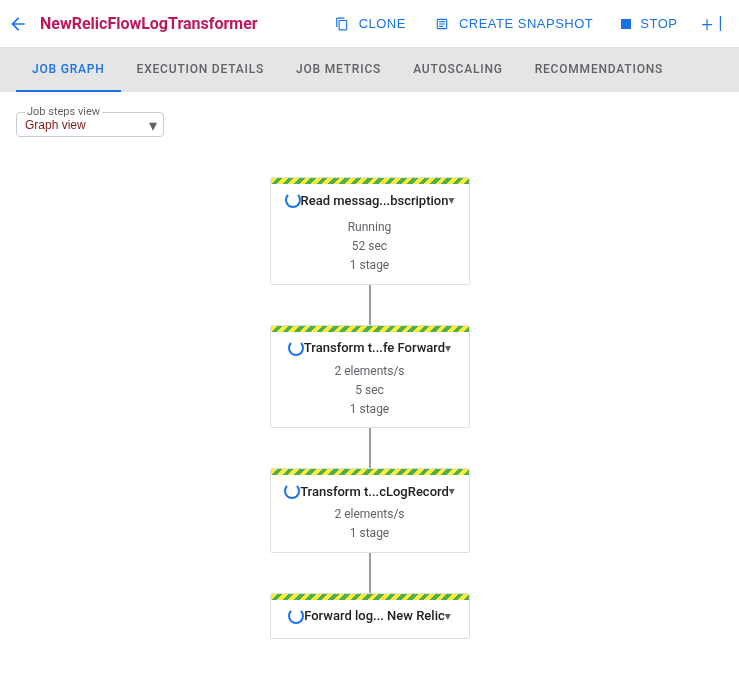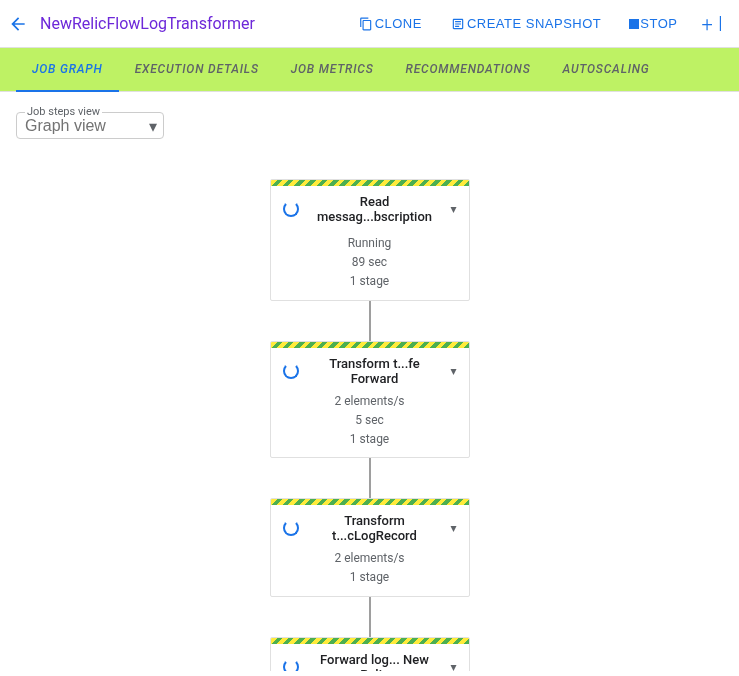--- a/index.html
+++ b/index.html
@@ -25,33 +25,33 @@
     .back-btn {
       color: #1a73e8;
       cursor: pointer;
       font-size: 20px;
       margin-right: 12px;
       display: flex;
       align-items: center;
     }
     .header-title {
       font-size: 16px;
-      font-weight: 400;
-      color: #6d28d9;
+      font-weight: 700;
+      color: #be185d;
       flex: 1;
     }
     .header-actions {
       display: flex;
       align-items: center;
       gap: 4px;
     }
     .header-btn {
       display: flex;
       align-items: center;
-      gap: 1px;
+      gap: 9px;
       padding: 6px 12px;
       border: none;
       background: none;
       color: #1a73e8;
       font-size: 13px;
       font-weight: 500;
       cursor: pointer;
       letter-spacing: 0.5px;
       text-transform: uppercase;
     }
@@ -69,22 +69,21 @@
       padding: 4px 8px;
       cursor: pointer;
       font-weight: 300;
     }
 
     
     .tabs {
       display: flex;
       border-bottom: 1px solid #e0e0e0;
       padding: 0 16px;
-      background: #bef264;
-      font-style: italic;
+      background: #e5e5e5;
     }
     .tab {
       padding: 14px 16px;
       font-size: 12px;
       font-weight: 500;
       letter-spacing: 0.8px;
       text-transform: uppercase;
       color: #5f6368;
       cursor: pointer;
       border-bottom: 2px solid transparent;
@@ -117,22 +116,22 @@
       color: #5f6368;
       position: absolute;
       top: -8px;
       left: 8px;
       background: #fff;
       padding: 0 2px;
     }
     .view-selector-select {
       border: none;
       outline: none;
-      font-size: 16px;
-      color: #737373;
+      font-size: 12px;
+      color: #7f1d1d;
       background: transparent;
       cursor: pointer;
       appearance: none;
       padding-right: 20px;
       width: 130px;
     }
     .view-selector-arrow {
       position: absolute;
       right: 6px;
       top: 50%;
@@ -176,21 +175,20 @@
       );
     }
     .step-card-body {
       padding: 8px 12px;
       text-align: center;
     }
     .step-title {
       display: flex;
       align-items: center;
       justify-content: center;
-      gap: 6px;
       margin-bottom: 6px;
     }
     .step-icon {
       width: 16px;
       height: 16px;
       border: 2px solid #1a73e8;
       border-top-color: transparent;
       border-radius: 50%;
       display: inline-block;
       flex-shrink: 0;
@@ -257,22 +255,22 @@
     </button>
 
     <span class="plus-btn">+ I</span>
   </div>
 </div>
 
 <div class="tabs">
   <div class="tab active">JOB GRAPH</div>
   <div class="tab">EXECUTION DETAILS</div>
   <div class="tab">JOB METRICS</div>
+  <div class="tab">AUTOSCALING</div>
   <div class="tab">RECOMMENDATIONS</div>
-  <div class="tab">AUTOSCALING</div>
 </div>
 
 <div class="main">
 
   
   <div class="view-selector-wrapper">
     <span class="view-selector-label">Job steps view</span>
     <select class="view-selector-select">
       <option>Graph view</option>
       <option>List view</option>
@@ -285,21 +283,21 @@
 
     <div class="step-card">
       <div class="step-card-stripe"></div>
       <div class="step-card-body">
         <div class="step-title">
           <span class="step-icon"></span>
           <span class="step-name">Read messag...bscription</span>
           <span class="step-chevron">▾</span>
         </div>
         <div class="step-running step-stat">Running</div>
-        <div class="step-stat">89 sec</div>
+        <div class="step-stat">52 sec</div>
         <div class="step-stat">1 stage</div>
       </div>
     </div>
 
     <div class="connector"></div>
 
     <div class="step-card">
       <div class="step-card-stripe"></div>
       <div class="step-card-body">
         <div class="step-title">

